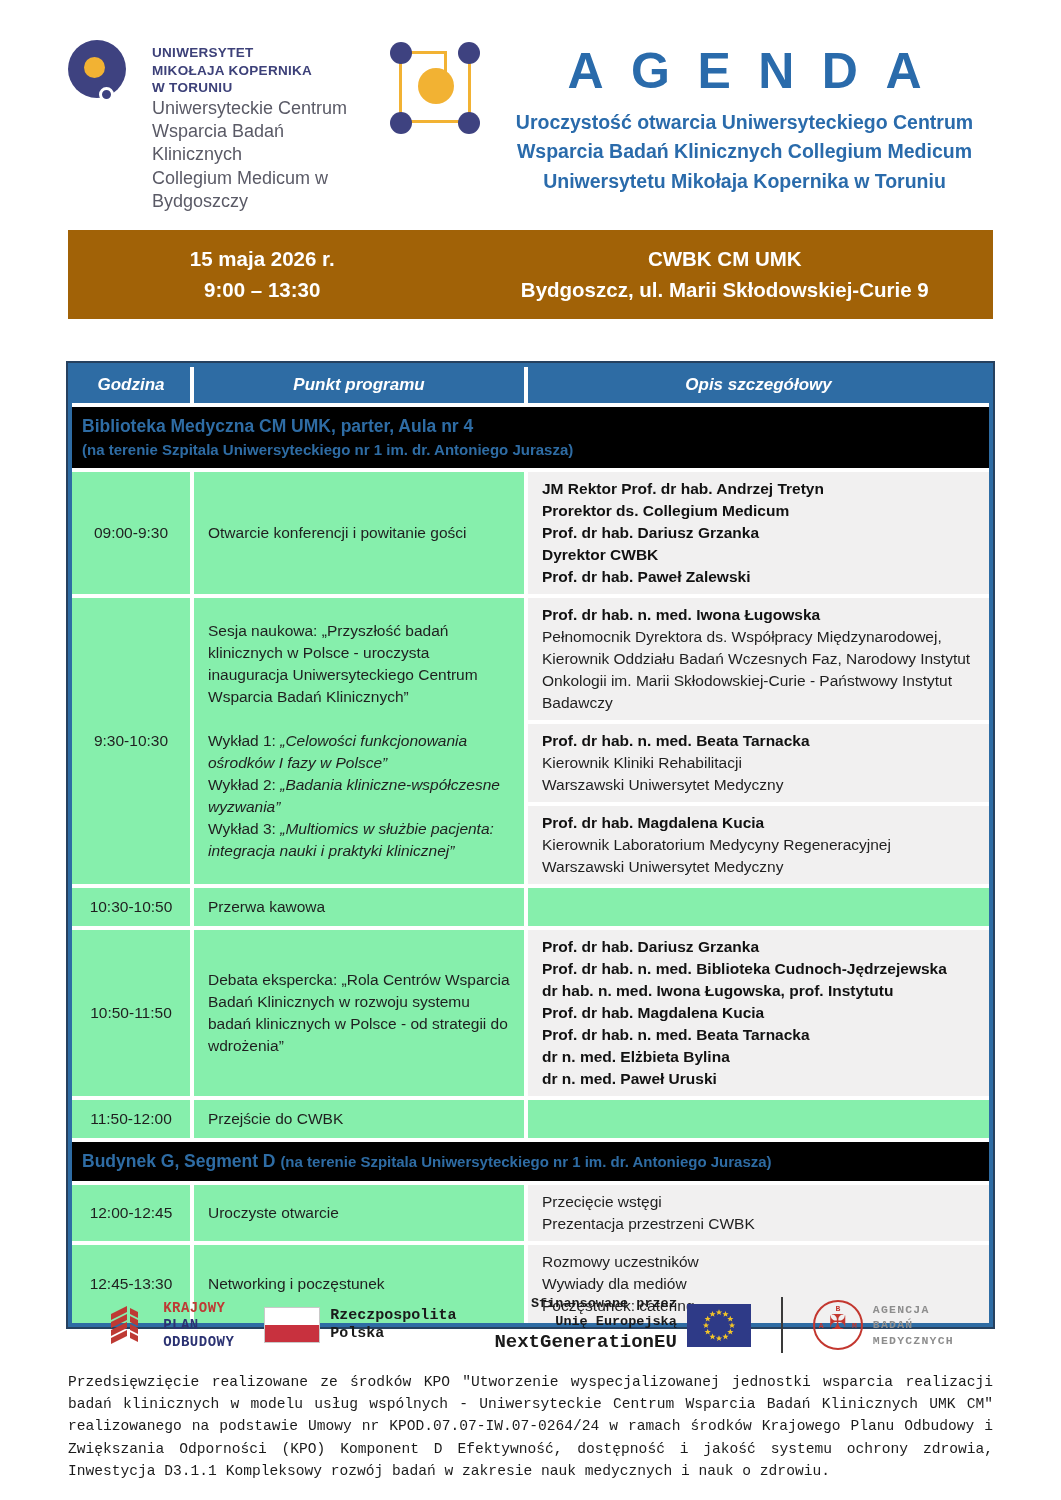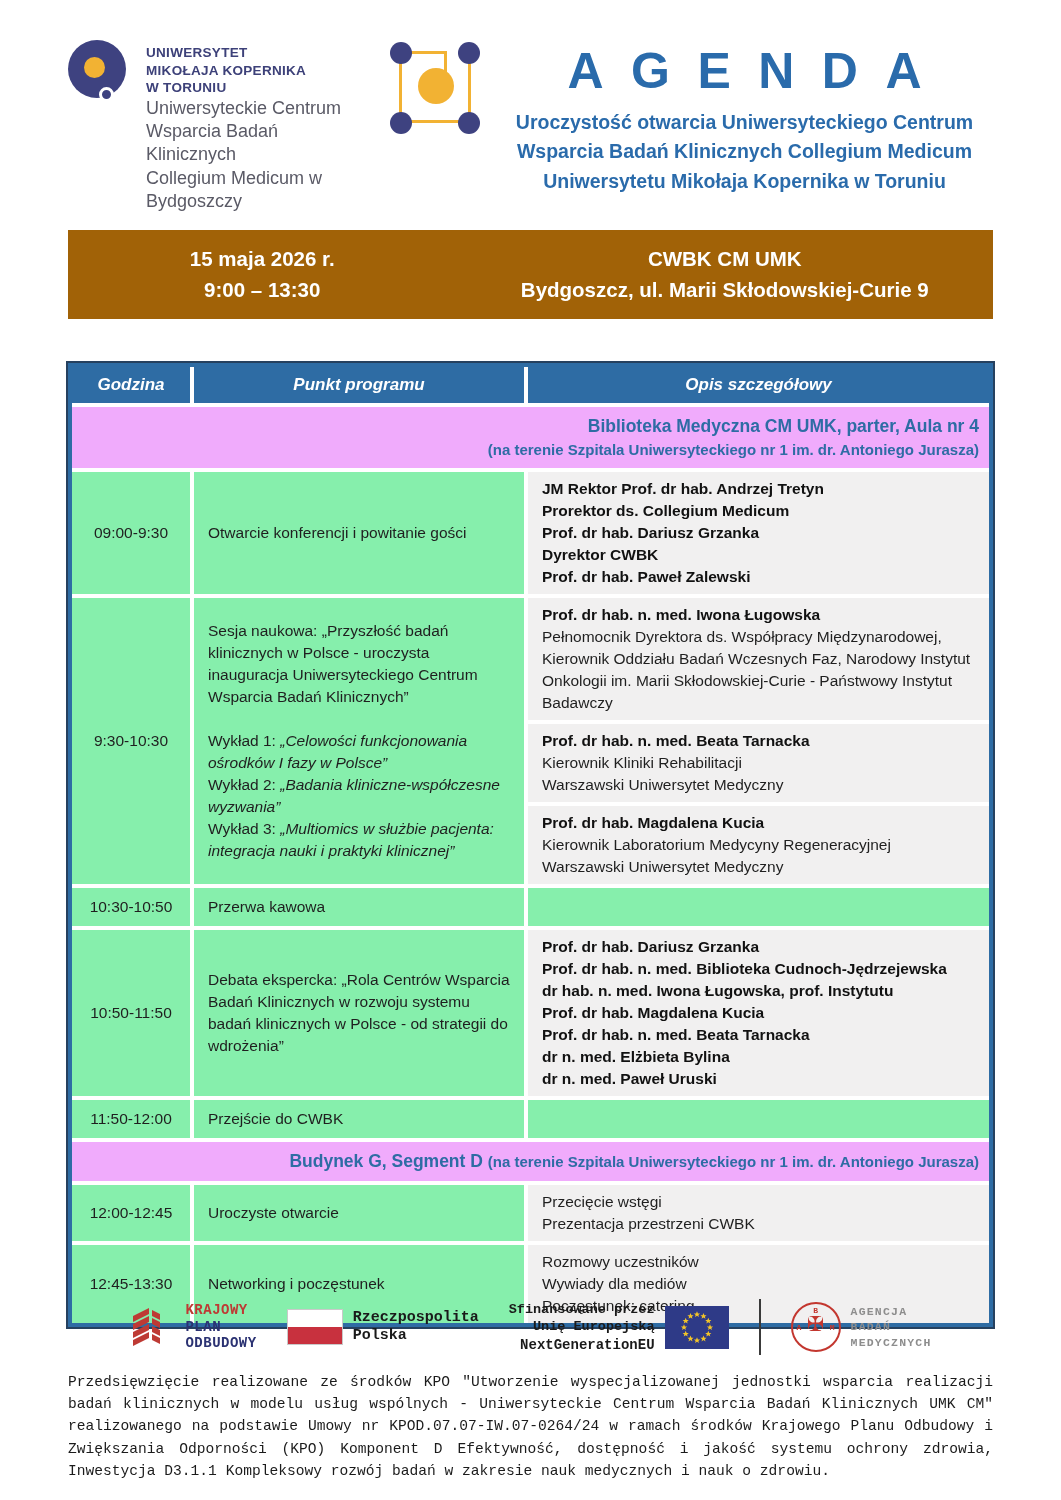--- a/index.html
+++ b/index.html
@@ -4,21 +4,21 @@
 <style>
   * { margin:0; padding:0; box-sizing:border-box; }
   html,body { background:#ffffff; }
   .page {
     position:relative; width:1061px; height:1500px; margin:0 auto;
     background:#ffffff; overflow:hidden;
     font-family:"Liberation Sans", sans-serif; color:#1f1f1f;
   }
   
   .hdr { display:flex; align-items:flex-start; padding:40px 68px 0 68px; }
-  .umk { display:flex; gap:12px; width:300px; flex:0 0 auto; }
+  .umk { display:flex; gap:18px; width:300px; flex:0 0 auto; }
   .umk-icon { position:relative; width:66px; height:78px; flex:0 0 auto; }
   .umk-big { position:absolute; left:0; top:0; width:58px; height:58px; border-radius:50%; background:#3E4280; }
   .umk-yellow { position:absolute; left:16px; top:17px; width:21px; height:21px; border-radius:50%; background:#F2B233; }
   .umk-small { position:absolute; left:31px; top:47px; width:15px; height:15px; border-radius:50%; background:#3E4280; border:3px solid #fff; }
   .umk-text { padding-top:4px; }
   .umk-text .b { font-weight:bold; font-size:13.5px; line-height:1.3; color:#3d4179; letter-spacing:.3px; }
   .umk-text .r { font-size:18px; line-height:1.3; color:#5a5a66; }
   .umk-text .r:first-of-type { margin-top:5px; }
   .cwbk-icon { position:relative; width:90px; height:92px; flex:0 0 auto; margin:2px 16px 0 22px; }
   .sq-line { position:absolute; background:#F2B233; }
@@ -31,21 +31,21 @@
   .banner { display:flex; margin:16px 68px 0 68px; background:#a16207; color:#fff;
     padding:13px 0; font-weight:bold; font-size:20.5px; line-height:1.55; }
   .banner .left { width:42%; text-align:center; }
   .banner .right { width:58%; text-align:center; }
   
   .agenda-table { margin:44px 68px 0 68px; border:4px solid #2E6CA4; outline:2px solid #26415F; background:#fff; }
   .t-head { display:flex; gap:4px; background:#fff; }
   .t-head .hcell { background:#2E6CA4; color:#fff; font-weight:bold; font-size:17px;
     text-align:center; padding:8px 4px;font-style:italic; }
   .c1 { flex:0 0 118px; } .c2 { flex:0 0 330px; } .c3 { flex:1 1 auto; }
-  .t-section { margin-top:4px; background:#f0abfc; text-align:right; padding:7px 10px; }
+  .t-section { margin-top:4px; background:#000000; text-align:left; padding:7px 10px; }
   .s-line { line-height:1.4; }
   .s-big { color:#2E6CA4; font-weight:bold; font-size:17.5px; }
   .s-small { color:#2E6CA4; font-weight:bold; font-size:15px; }
   .t-row { display:flex; gap:4px; margin-top:4px; }
   .cell { background:#86efac; }
   .c-time { display:flex; align-items:center; justify-content:center;
     font-size:15.5px; padding:5px 4px; }
   .c-prog { display:flex; flex-direction:column; justify-content:center;
     font-size:15.5px; line-height:1.42; padding:8px 14px; }
   .prog-p.gap { margin-top:22px; }
@@ -63,21 +63,21 @@
   .kpo-text .red { color:#BE3A34; }
   .kpo-text .navy { color:#2B3272; }
   .poland { display:flex; align-items:center; gap:10px; }
   .pl-flag { width:56px; height:36px; border:1px solid #c9c9c9; }
   .pl-flag .w { height:50%; background:#fff; }
   .pl-flag .r { height:50%; background:#C8313E; }
   .pl-text div { font-weight:bold; font-size:15px; line-height:1.2; color:#1a1a1a; }
   .eu { display:flex; align-items:center; gap:10px; }
   .eu-text { text-align:right; font-weight:bold; color:#1a1a1a; }
   .eu-text .l1, .eu-text .l2 { font-size:13.5px; line-height:1.3; }
-  .eu-text .l3 { font-size:14px; line-height:1.3;margin-left:8px; }
+  .eu-text .l3 { font-size:19px; line-height:1.3;margin-left:8px; }
   .v-divider { width:2px; height:56px; background:#3a3a3a; }
   .abm { display:flex; align-items:center; gap:10px; }
   .abm-emblem { position:relative; width:50px; height:50px; border:2.5px solid #C3372F; border-radius:50%; }
   .abm-cross { position:absolute; left:0; right:0; top:7px; text-align:center;
     font-size:27px; line-height:1; color:#C3372F; }
   .abm-letter { position:absolute; font-size:8px; font-weight:bold; color:#C3372F; }
   .abm-letter.b { top:2px; left:50%; transform:translateX(-50%); }
   .abm-letter.a { left:4px; top:50%; transform:translateY(-50%); }
   .abm-letter.m { right:4px; top:50%; transform:translateY(-50%); }
   .abm-text div { font-size:11.5px; font-weight:bold; color:#8d8d8d; letter-spacing:1.2px; line-height:1.35; }

